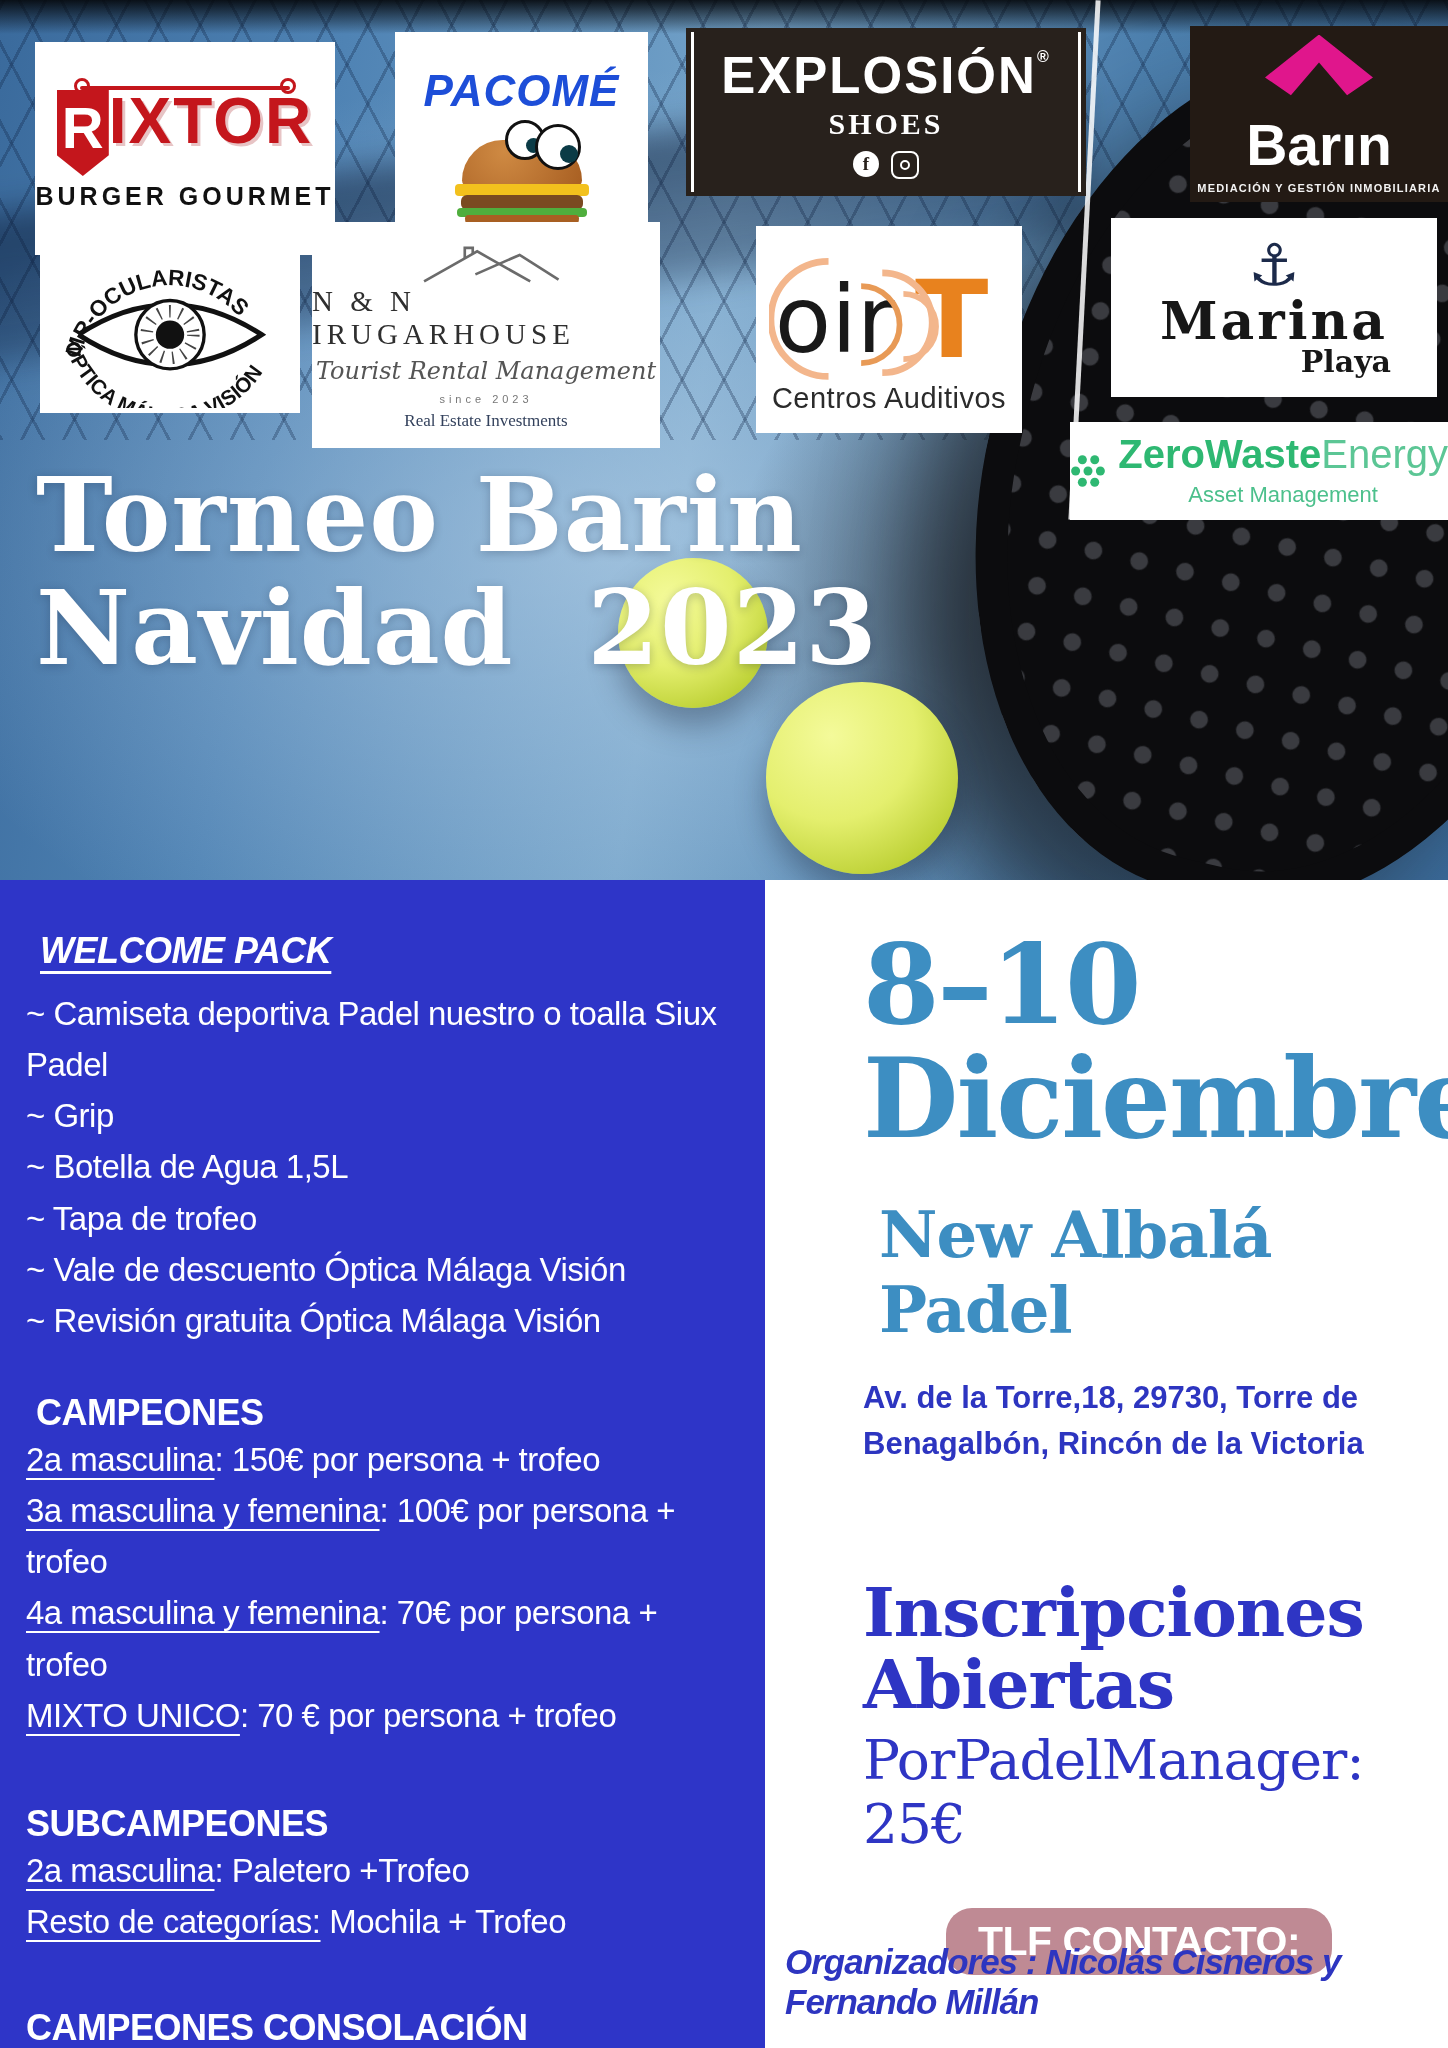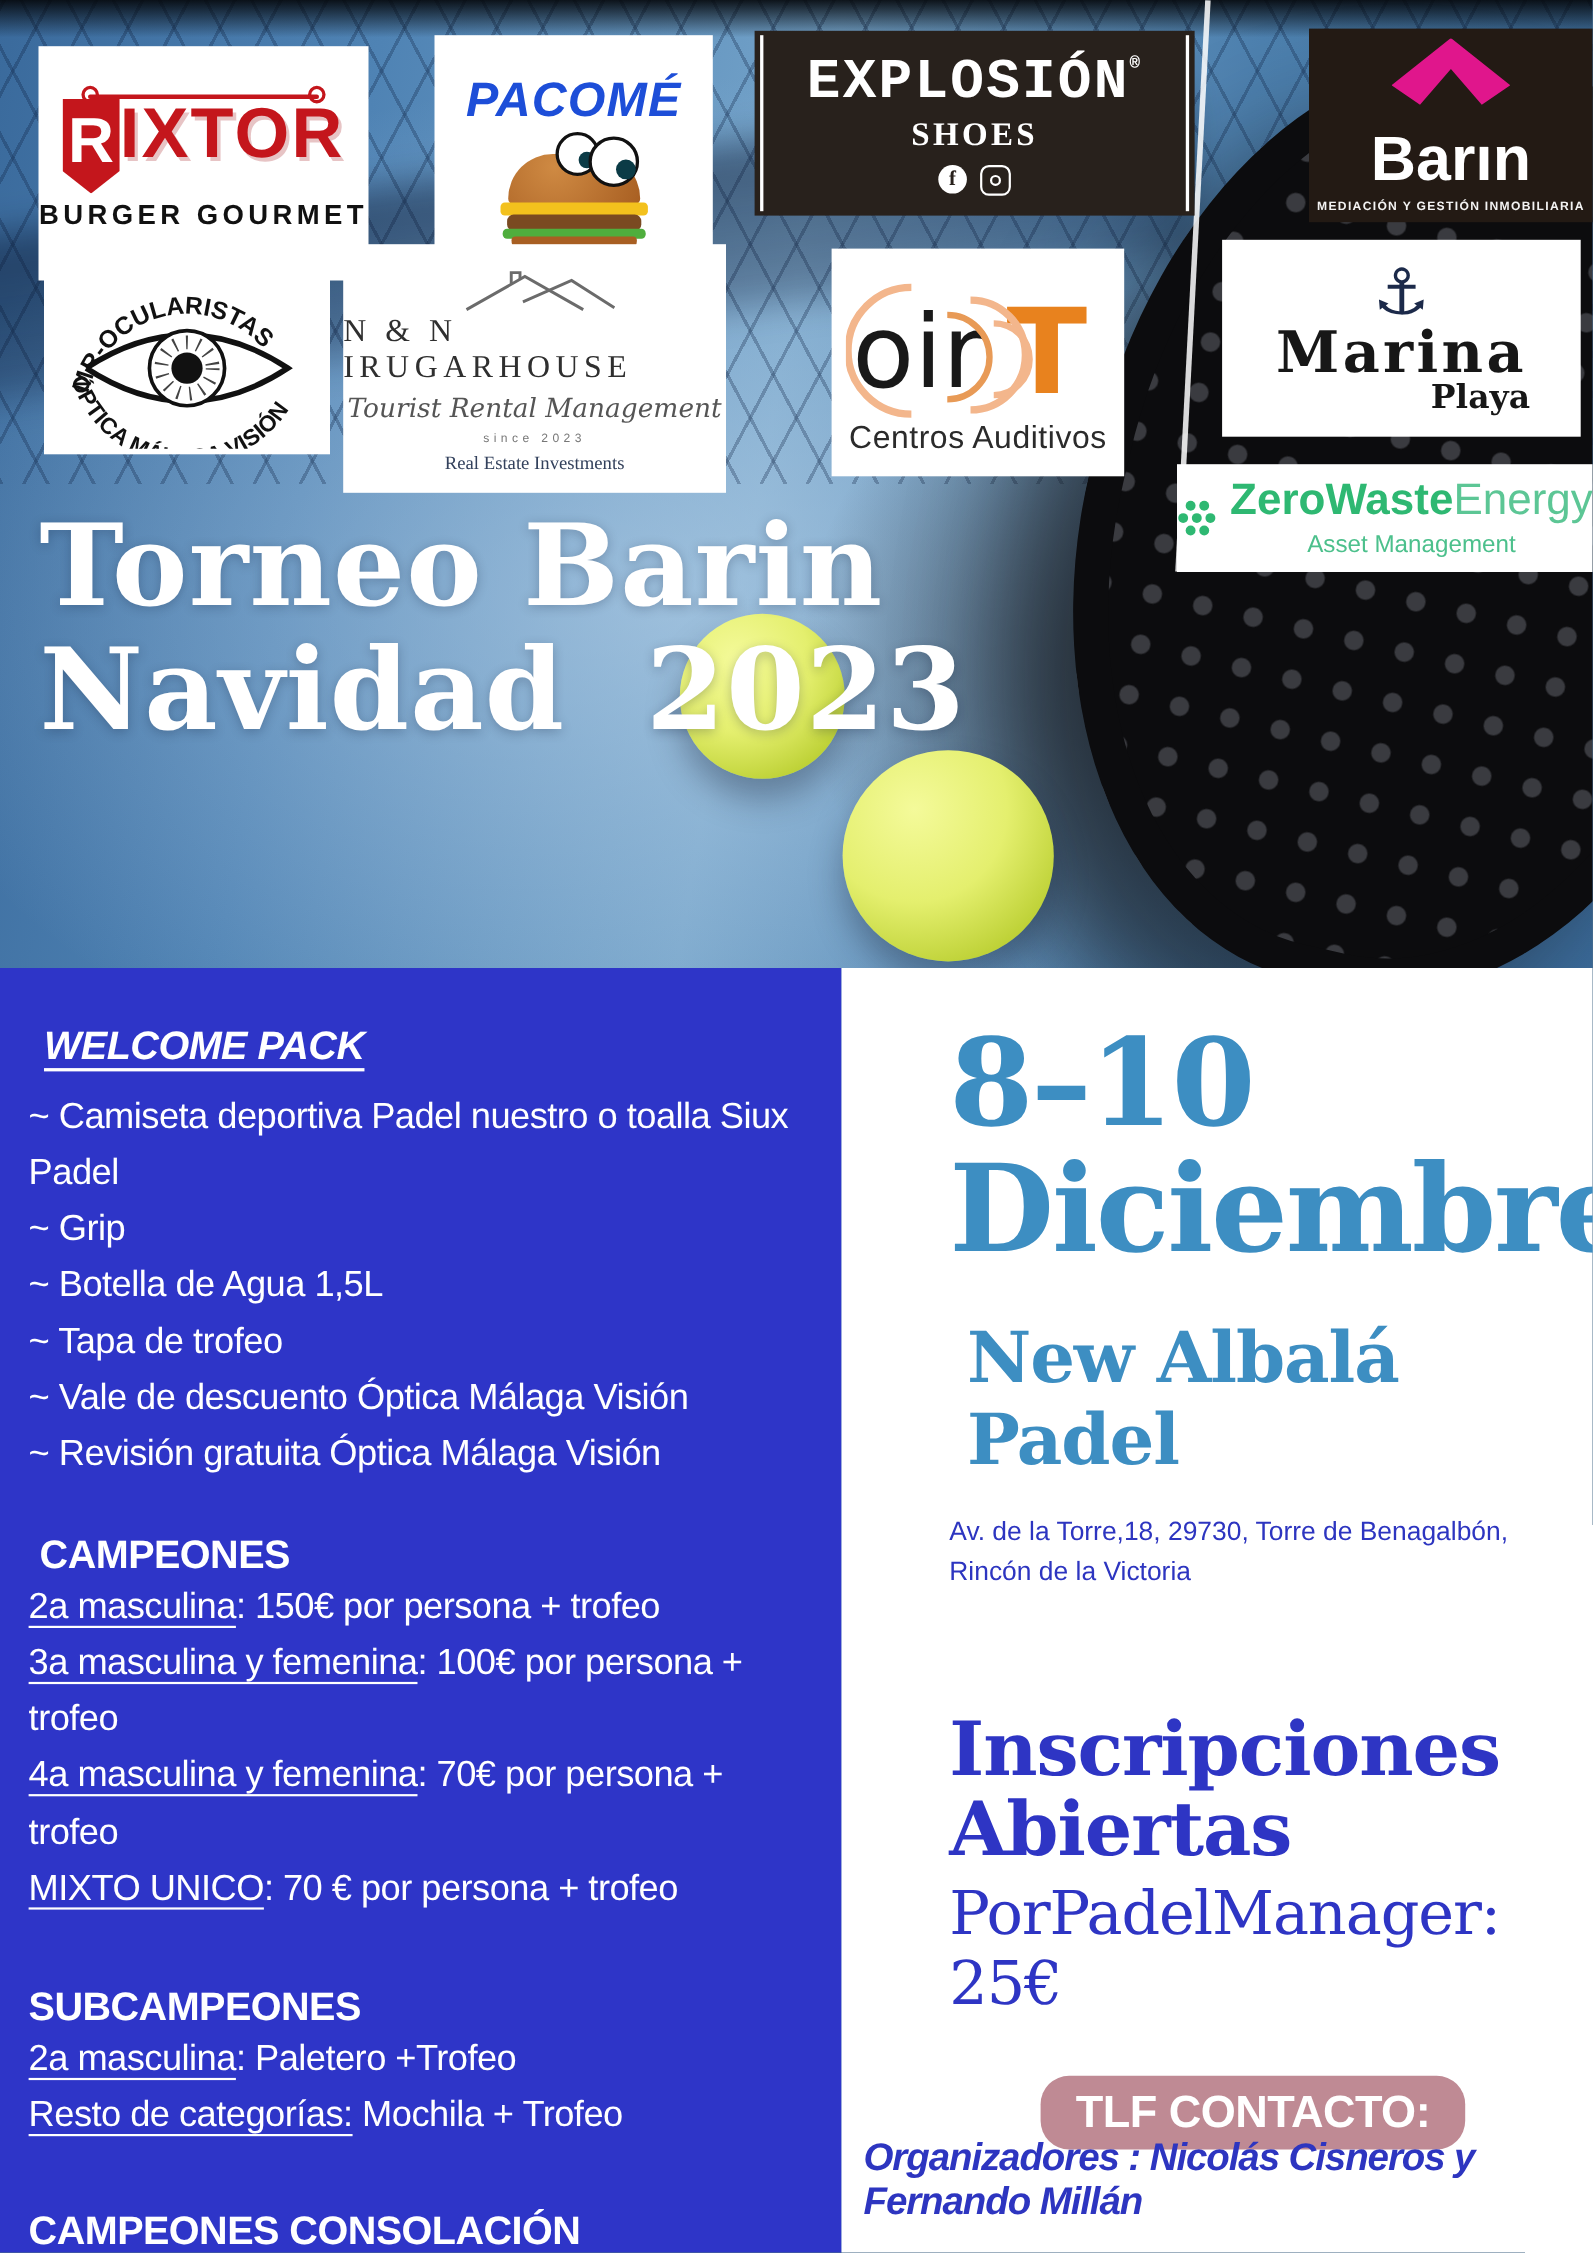--- a/index.html
+++ b/index.html
@@ -74,21 +74,21 @@
   .lettuce{position:absolute;left:10px;top:86px;width:130px;height:9px;background:#4fae3d;
       border-radius:4px;}
   .bun-bot{position:absolute;left:18px;top:93px;width:114px;height:16px;background:#a85f22;
       border-radius:4px 4px 14px 14px;}
   .pacome-tag{color:#141414;font-weight:bold;font-style:italic;font-size:23px;letter-spacing:1px;}
   
   .explosion{left:686px;top:28px;width:400px;height:168px;background:#28211c;color:#fff;}
   .explosion::before,.explosion::after{content:"";position:absolute;top:4px;bottom:4px;width:3px;
       background:#fff;}
   .explosion::before{left:5px;} .explosion::after{right:5px;}
-  .explosion-name{font-family:Liberation Mono, monospace;font-weight:bold;font-size:51px;
+  .explosion-name{font-family:Liberation Sans, sans-serif;font-weight:bold;font-size:51px;
       letter-spacing:2px;text-align:right;}
   .explosion-reg{font-size:16px;vertical-align:top;position:relative;top:2px;}
   .explosion-shoes{font-family:"Liberation Serif",serif;font-weight:bold;font-size:30px;
       letter-spacing:3px;margin-top:2px;}
   .soc-row{display:flex;gap:12px;margin-top:10px;}
   .soc-f{width:26px;height:26px;border-radius:50%;background:#fff;color:#28211c;
       font-family:"Liberation Serif",serif;font-weight:bold;font-size:19px;
       display:flex;align-items:center;justify-content:center;}
   .soc-ig{width:24px;height:24px;border-radius:8px;border:2px solid #fff;position:relative;}
   .soc-ig::after{content:"";position:absolute;left:7px;top:7px;width:6px;height:6px;
@@ -137,21 +137,21 @@
   .lp-item .u{text-decoration:underline;text-underline-offset:7px;text-decoration-thickness:2px;}
   .subcamp-h{margin-top:62px;}
   .consol-h{margin-top:60px;}
   
   .right-panel{position:absolute;left:765px;top:880px;width:683px;height:1168px;background:#ffffff;
       box-sizing:border-box;padding:48px 0 0 98px;}
   .dates{font-family:"DejaVu Serif",serif;font-weight:bold;font-size:110px;line-height:1.04;
       color:#3d8ec2;letter-spacing:-2px;}
   .venue{font-family:"DejaVu Serif",serif;font-weight:bold;font-size:64px;color:#3d8ec2;
       margin:40px 0 0 16px;letter-spacing:-1px;}
-  .address{margin-top:28px;width:560px;font-size:24px;line-height:1.5;color:#2d35c0;}
+  .address{margin-top:28px;width:560px;font-size:31px;line-height:1.5;color:#2d35c0;font-weight:bold;}
   .insc{margin-top:108px;width:520px;font-family:"DejaVu Serif",serif;font-weight:bold;
       font-size:68px;line-height:1.06;color:#2e35c4;letter-spacing:-1px;}
   .price{margin-top:8px;font-family:"DejaVu Serif",serif;font-size:55px;color:#2e35c4;
       letter-spacing:-1px;}
   .bullets{margin-top:88px;color:#2d35c0;font-size:31px;line-height:1.0;}
   .bullets .b-item{display:flex;align-items:baseline;margin-bottom:22px;}
   .b-dot{width:10px;height:10px;border-radius:50%;background:#2d35c0;margin-right:24px;
       position:relative;top:-7px;flex:0 0 auto;}
   .badge{margin:52px 0 0 46px;width:460px;display:flex;flex-direction:column;align-items:center;}
   .pill{background:#bf8a94;color:#fff;font-weight:bold;font-size:41px;border-radius:26px;

